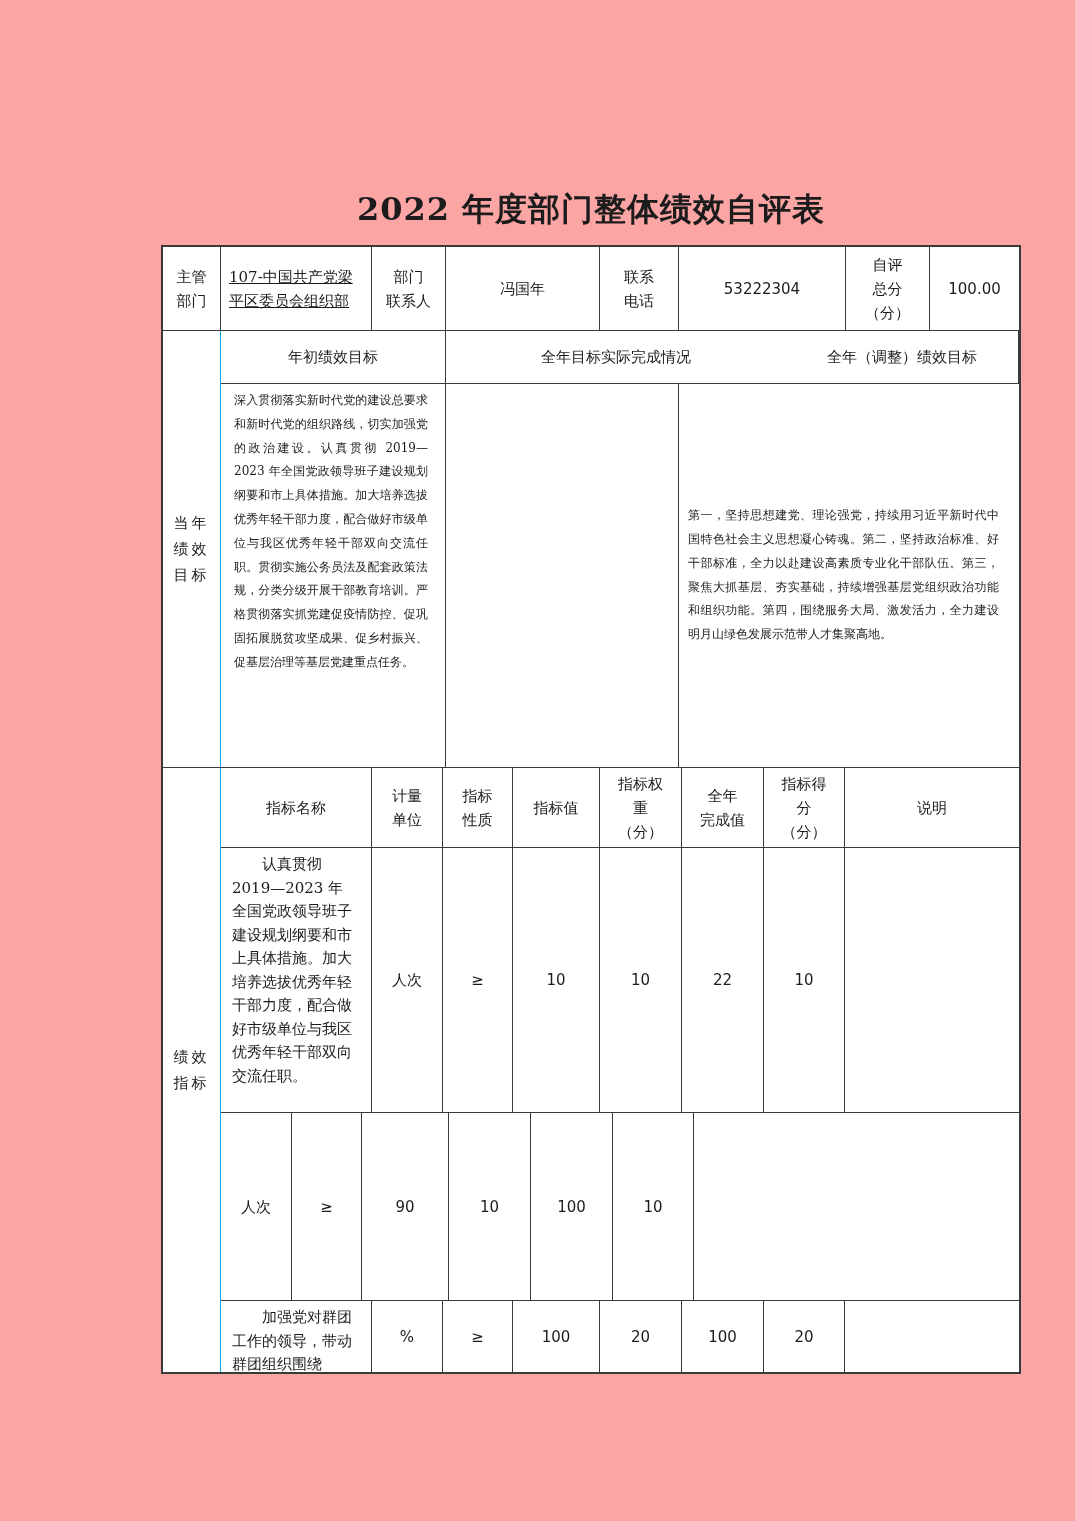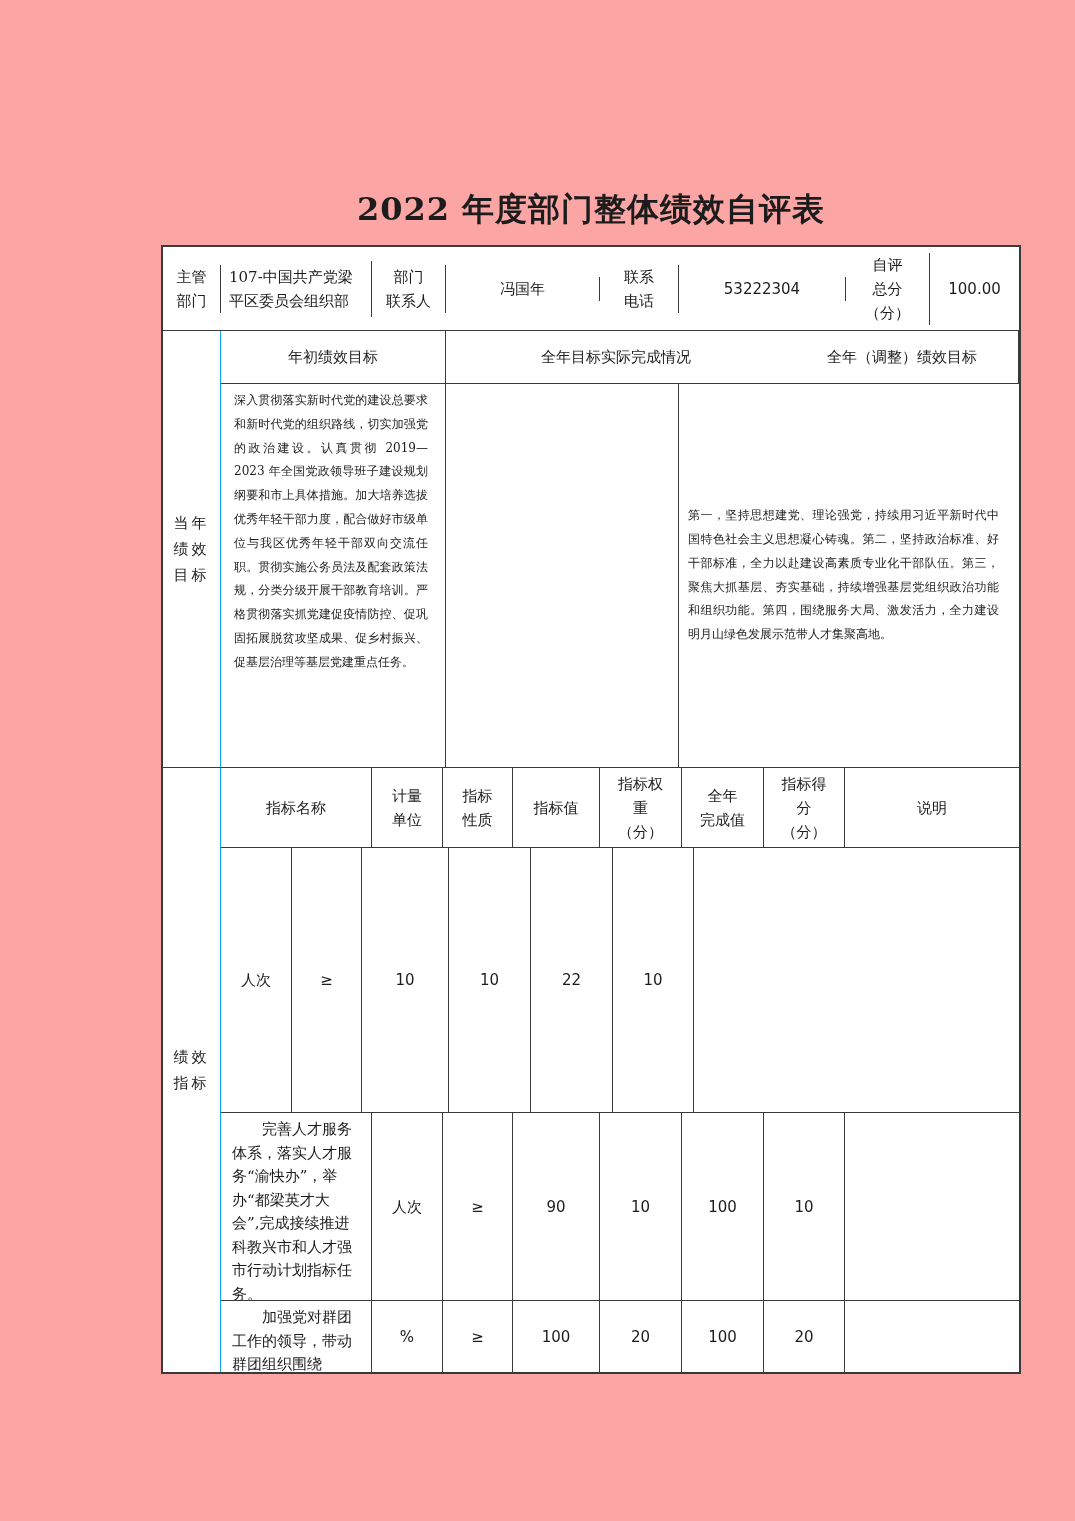--- a/index.html
+++ b/index.html
@@ -21,23 +21,23 @@
   .para{display:block;text-align:justify;font-size:12px;line-height:23.8px;}
   .vcen{display:flex;align-items:center;}
   .namecell{display:block;text-align:left;font-size:15px;line-height:23.5px;text-indent:2em;}
   
   .secflex{display:flex;}
   .seclabel{width:58px;border-right:1px solid #0ea5e9;display:flex;align-items:center;
             justify-content:center;text-align:right;font-size:15px;line-height:26px;
             letter-spacing:3px;}
   .secbody{flex:1;}
   
-  .a1{width:58px;}  .a2{width:151px;padding:4px 8px;} .a3{width:74px;}
+  .a1{width:58px;}  .a2{width:151px;padding:4px 8px;text-decoration:underline;} .a3{width:74px;}
   .a4{width:154px;} .a5{width:79px;}  .a6{width:167px;} .a7{width:84px;} .a8{width:89px;}
-  .rowA{height:84px;align-items:center;}
+  .rowA{height:84px;}
   
   .b1{width:225px;} .b2{width:233px;} .b3{width:340px;}
   .rowBh{height:53px;}
   .rowBb{height:383px;}
   .goalcell{align-items:flex-start;padding:5px 17px 4px 13px;}
   .compcell{padding:0 20px 0 9px;}
   
   .c1{width:151px;} .c2{width:71px;} .c3{width:70px;} .c4{width:87px;}
   .c5{width:82px;} .c6{width:82px;} .c7{width:81px;} .c8{width:174px;}
   .rowCh{height:80px;}
@@ -110,33 +110,33 @@
 （分）</div>
           <div class="cell c6 stack">全年
 完成值</div>
           <div class="cell c7 stack">指标得
 分
 （分）</div>
           <div class="cell c8 nr">说明</div>
         </div>
 
         <div class="row rowC1">
+          <div class="cell c1 indname">
+            <span class="namecell">认真贯彻 2019—2023 年全国党政领导班子建设规划纲要和市上具体措施。加大培养选拔优秀年轻干部力度，配合做好市级单位与我区优秀年轻干部双向交流任职。</span>
+          </div>
           <div class="cell c2">人次</div>
           <div class="cell c3 sans">≥</div>
           <div class="cell c4 sans">10</div>
           <div class="cell c5 sans">10</div>
           <div class="cell c6 sans">22</div>
           <div class="cell c7 sans">10</div>
           <div class="cell c8 nr"></div>
         </div>
 
         <div class="row rowC2">
-          <div class="cell c1 indname">
-            <span class="namecell">完善人才服务体系，落实人才服务“渝快办”，举办“都梁英才大会”,完成接续推进科教兴市和人才强市行动计划指标任务。</span>
-          </div>
           <div class="cell c2">人次</div>
           <div class="cell c3 sans">≥</div>
           <div class="cell c4 sans">90</div>
           <div class="cell c5 sans">10</div>
           <div class="cell c6 sans">100</div>
           <div class="cell c7 sans">10</div>
           <div class="cell c8 nr"></div>
         </div>
 
         <div class="row rowC3 last">

